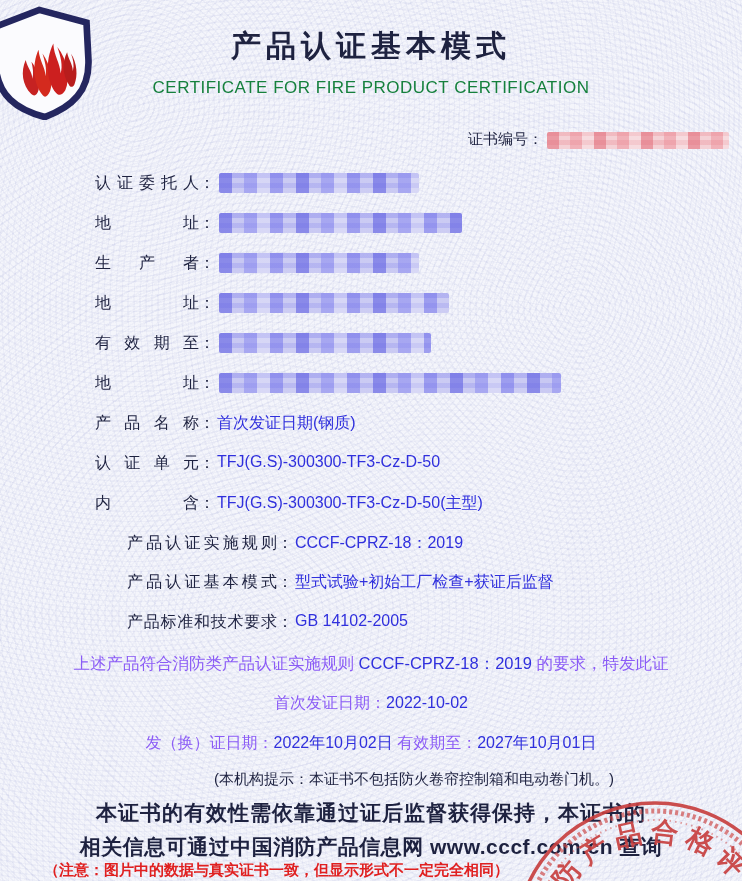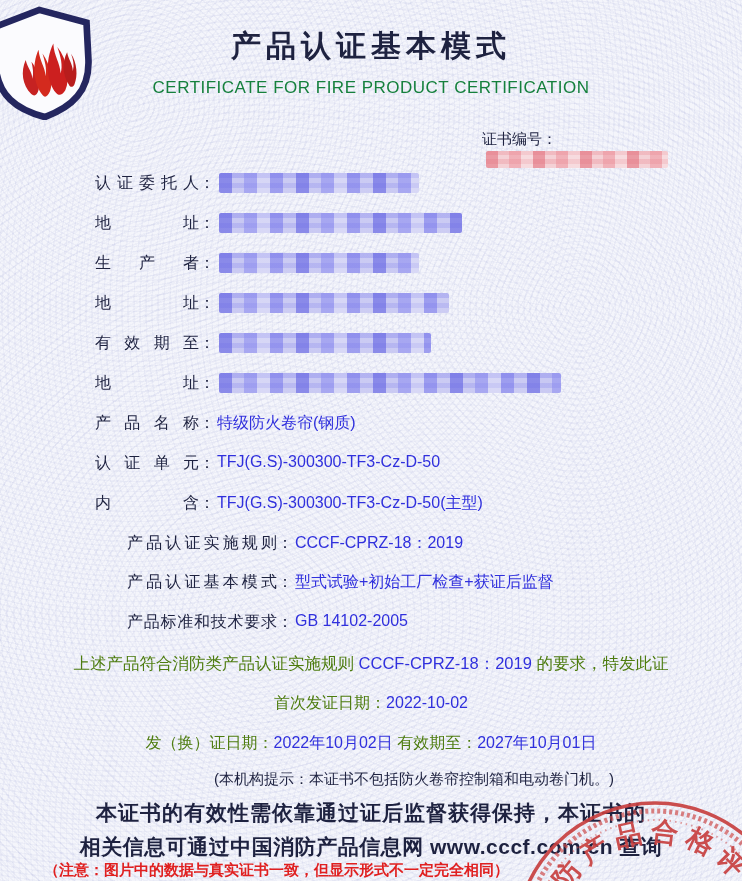--- a/index.html
+++ b/index.html
@@ -11,21 +11,21 @@
       repeating-radial-gradient(circle at 78% 35%, rgba(95,105,185,.05) 0 1.5px, rgba(0,0,0,0) 1.5px 6px),
       repeating-radial-gradient(circle at 35% 70%, rgba(95,105,185,.05) 0 1.5px, rgba(0,0,0,0) 1.5px 7px),
       repeating-radial-gradient(circle at 60% 95%, rgba(95,105,185,.045) 0 1.5px, rgba(0,0,0,0) 1.5px 6px),
       #f4f5fb;
     color:#1e2240;
   }
   .abs{position:absolute;}
   .center{left:0;width:742px;text-align:center;}
   .title{top:26px;font-size:30px;font-weight:bold;letter-spacing:5px;color:#1e2240;}
   .subtitle{top:78px;font-size:17px;color:#15803d;letter-spacing:.5px;}
-  .certno{top:130px;left:468px;font-size:15px;margin-left:14px;}
+  .certno{top:130px;left:468px;font-size:15px;}
   .row{position:absolute;left:95px;height:22px;font-size:16px;white-space:nowrap;}
   .lbl{display:inline-block;width:104px;text-align:justify;text-align-last:justify;vertical-align:top;color:#1e2240;}
   .lbl-wide .lbl{width:150px;margin-left:32px;}
   .colon{display:inline-block;vertical-align:top;color:#1e2240;}
   .val{color:#3030dd;margin-left:2px;}
   .redact{display:inline-block;vertical-align:middle;margin-left:4px;border-radius:2px;}
   .redact.blue{
     height:20px;background-color:#bdbdf0;
     background-image:
       repeating-linear-gradient(90deg, rgba(106,106,228,.65) 0 13px, rgba(255,255,255,.05) 13px 25px, rgba(142,142,240,.55) 25px 38px, rgba(255,255,255,.3) 38px 51px, rgba(118,118,236,.5) 51px 64px, rgba(255,255,255,.1) 64px 77px),
@@ -38,21 +38,21 @@
       repeating-linear-gradient(0deg, rgba(255,255,255,.15) 0 4px, rgba(235,140,150,.3) 4px 9px);
   }
   .stmt{top:653px;font-size:16.5px;}
   .firstissue{top:693px;font-size:16px;}
   .issue{top:733px;font-size:16px;}
   .remark{top:770px;font-size:15px;margin-left:43px;}
   .footer1{top:799px;font-size:21px;font-weight:bold;letter-spacing:1px;}
   .footer2{top:833px;font-size:21px;font-weight:bold;letter-spacing:.5px;}
   .notice{top:861px;left:44px;font-size:15px;font-weight:bold;color:#e02020;}
   .blue{color:#3030dd;}
-  .dark{color:#4d7c0f;}
+  .dark{color:#8b5cf6;}
   .logo{top:6px;left:-14px;width:112px;height:114px;}
   .stamp{top:793px;left:505px;width:300px;height:300px;opacity:.92;}
 </style>
 </head>
 <body>
 
 <svg class="abs logo" viewBox="0 0 110 120">
   <g transform="rotate(-3 55 60)">
     <path d="M55 4 L104 20 L104 58 C104 92 84 108 55 117 C26 108 6 92 6 58 L6 20 Z" fill="#fbfbfe" stroke="#24265f" stroke-width="7"></path>
     <g>
@@ -83,21 +83,21 @@
 <div class="row" style="top:293px">
   <span class="lbl">地址</span><span class="colon">：</span><span class="redact blue" style="width:230px"></span>
 </div>
 <div class="row" style="top:333px">
   <span class="lbl">有效期至</span><span class="colon">：</span><span class="redact blue" style="width:212px"></span>
 </div>
 <div class="row" style="top:373px">
   <span class="lbl">地址</span><span class="colon">：</span><span class="redact blue" style="width:342px"></span>
 </div>
 <div class="row" style="top:413px">
-  <span class="lbl">产品名称</span><span class="colon">：</span><span class="val">特级防火卷帘(钢质)</span>
+  <span class="lbl">产品名称</span><span class="colon">：</span><span class="val">首次发证日期(钢质)</span>
 </div>
 <div class="row" style="top:453px">
   <span class="lbl">认证单元</span><span class="colon">：</span><span class="val">TFJ(G.S)-300300-TF3-Cz-D-50</span>
 </div>
 <div class="row" style="top:493px">
   <span class="lbl">内含</span><span class="colon">：</span><span class="val">TFJ(G.S)-300300-TF3-Cz-D-50(主型)</span>
 </div>
 <div class="row lbl-wide" style="top:533px">
   <span class="lbl">产品认证实施规则</span><span class="colon">：</span><span class="val">CCCF-CPRZ-18：2019</span>
 </div>

